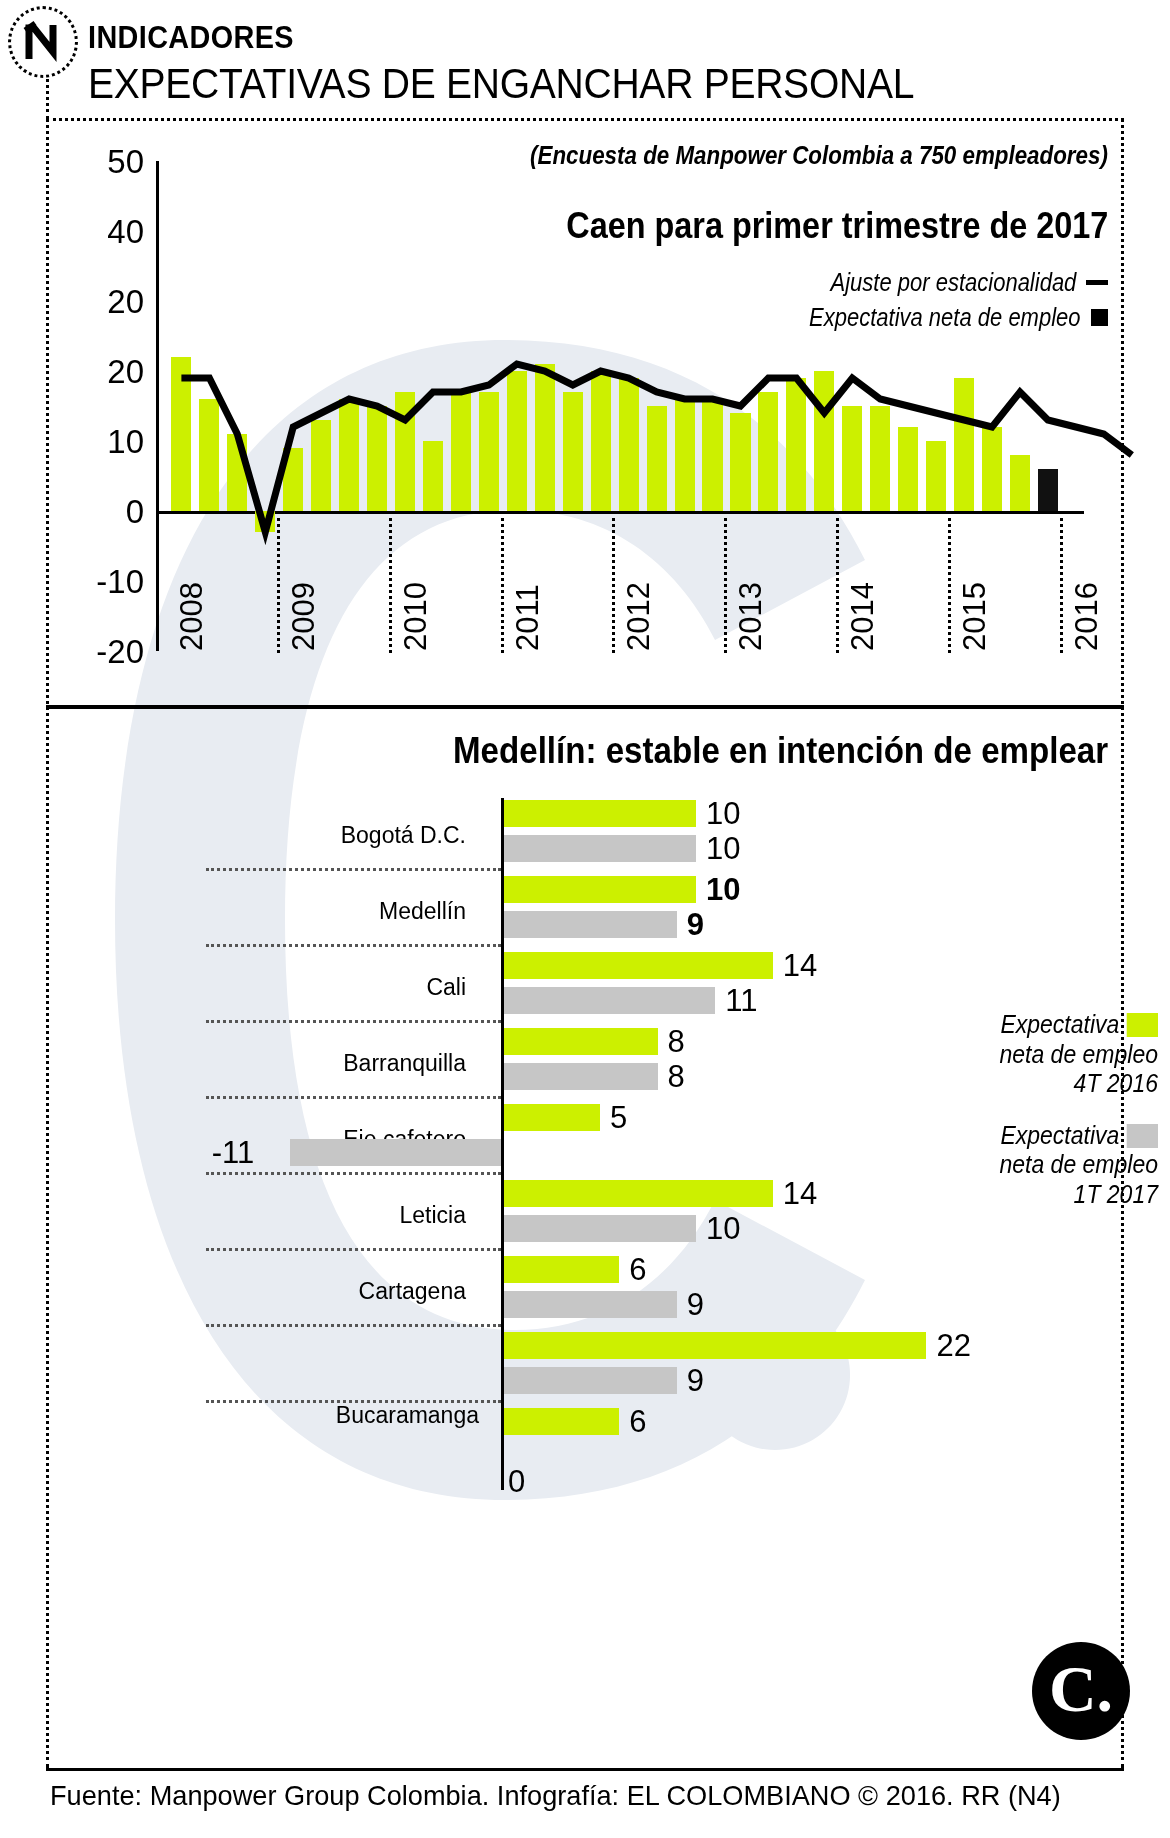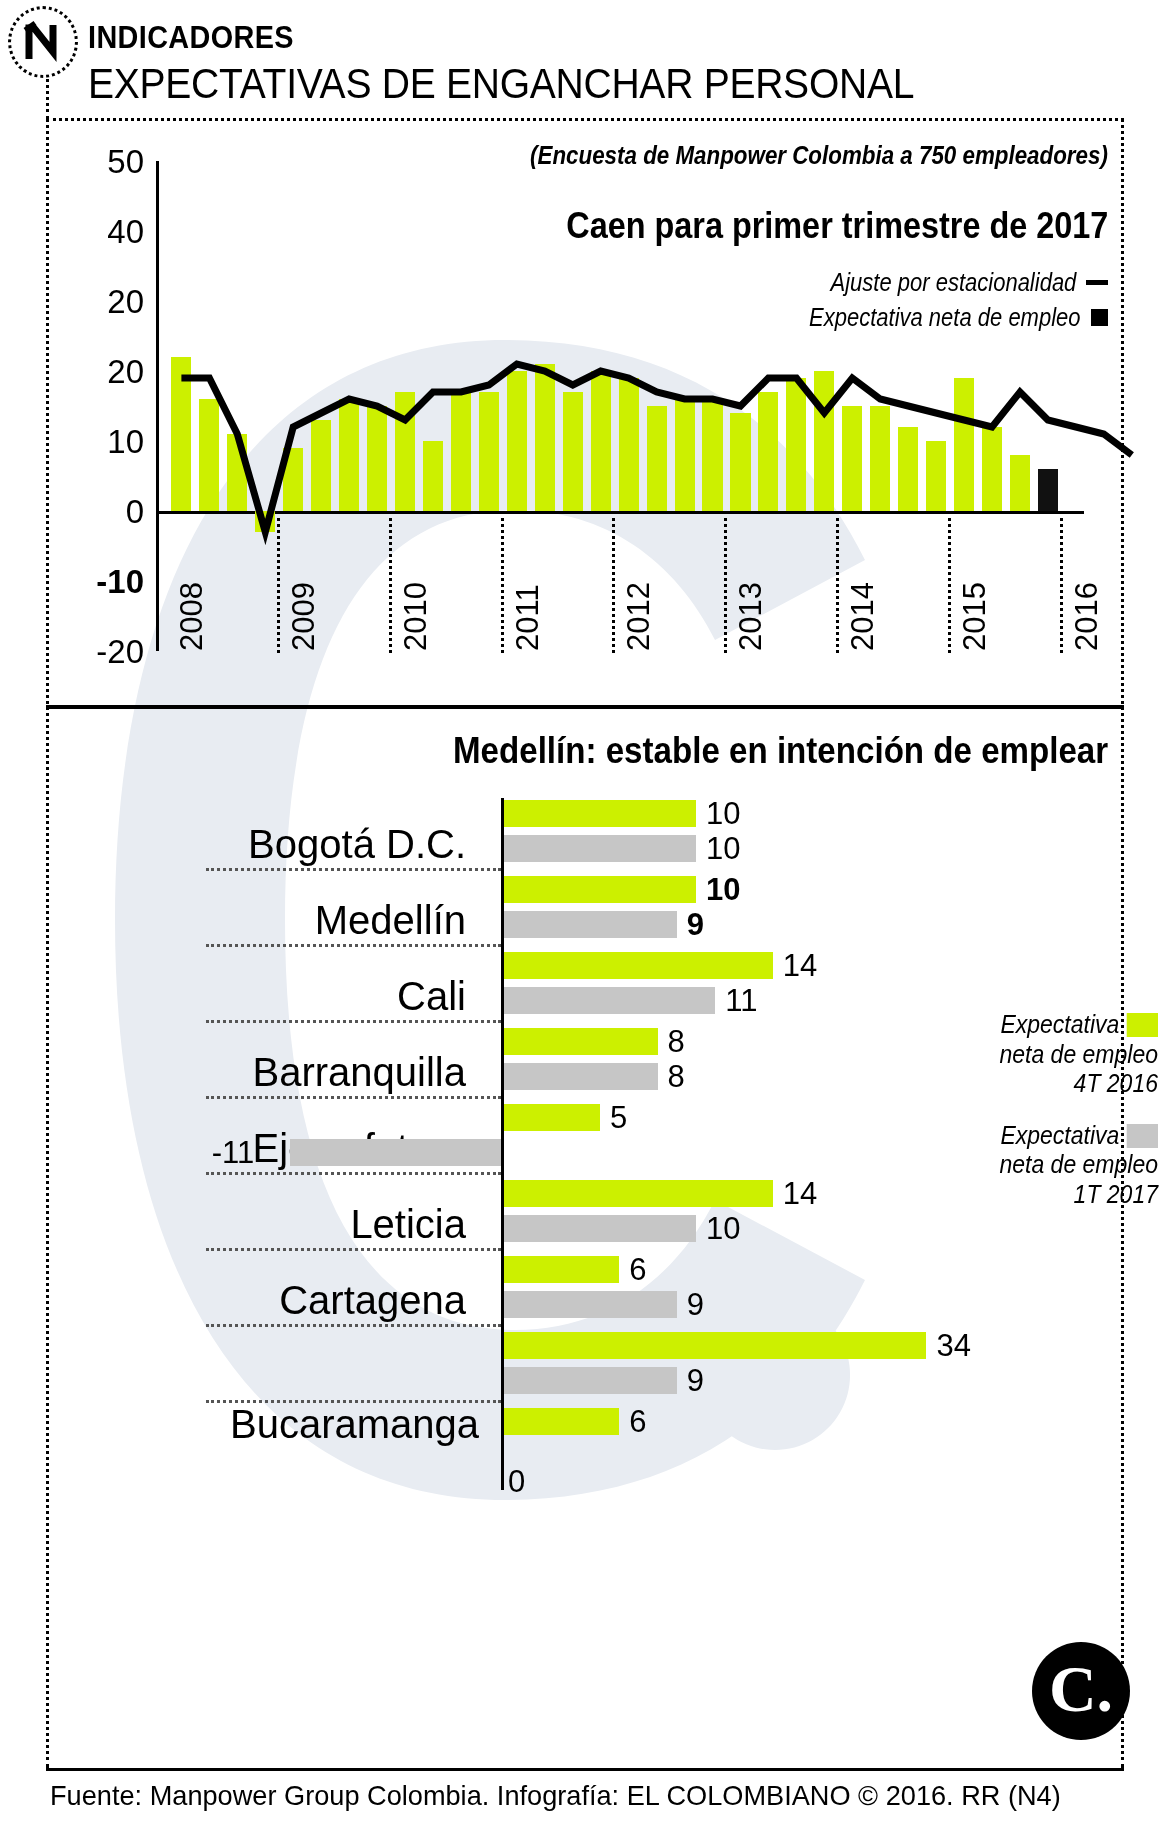--- a/index.html
+++ b/index.html
@@ -127,21 +127,21 @@
   }
   .chart2{
     position:absolute;left:46px;top:790px;width:1078px;height:720px;z-index:2;
   }
   .zero-axis{
     position:absolute;left:455px;top:8px;width:3px;height:692px;background:#000;
   }
   .row{position:absolute;left:0;width:100%;}
   .rowlabel{
     position:absolute;right:0;width:400px;text-align:right;
-    font-size:40px;white-space:nowrap;
+    font-size:23px;white-space:nowrap;
   }
   .rowlabel.bold{font-weight:normal;}
   .hbar{position:absolute;height:27px;}
   .hbar.green{background:#ccf000;}
   .hbar.grey{background:#c6c6c6;}
   .hval{
     position:absolute;font-size:31px;line-height:27px;white-space:nowrap;
   }
   .hval.bold{font-weight:bold;}
   .dotsep{
@@ -221,21 +221,21 @@
   </div>
 
   <div class="chart1">
     <div class="ylabels" id="ylabels">
         <span style="top: 11px;">50</span>
         <span style="top: 81px;">40</span>
         <span style="top: 151px;">20</span>
         <span style="top: 221px;">20</span>
         <span style="top: 291px;">10</span>
         <span style="top: 361px;">0</span>
-        <span style="top: 431px; font-weight: bold;">-10</span>
+        <span style="top: 431px;">-10</span>
         <span style="top: 501px;">-20</span>
       </div>
     <div class="plot" id="plot1">
       <div class="axisline-y"></div>
       <div class="axisline-x" id="xaxis1" style="top: 361px;"></div>
       <div class="bars" id="bars1">
           <div class="bar" style="left: 15.3735px; top: 207px; width: 20.1253px; height: 154px;"></div>
           <div class="bar" style="left: 43.3253px; top: 249px; width: 20.1253px; height: 112px;"></div>
           <div class="bar" style="left: 71.2771px; top: 284px; width: 20.1253px; height: 77px;"></div>
           <div class="bar" style="left: 99.2289px; top: 361px; width: 20.1253px; height: 21px;"></div>
@@ -354,21 +354,21 @@
           <div class="rowlabel" style="left: 20px; top: 22px;">Cartagena</div>
           <div class="hbar green" style="left: 458px; top: 0px; width: 115.2px;"></div>
           <div class="hval" style="top: 0px; left: 583.2px;">6</div>
           <div class="hbar grey" style="left: 458px; top: 35px; width: 172.8px;"></div>
           <div class="hval" style="top: 35px; left: 640.8px;">9</div>
         </div>
         <div class="dotsep" style="top: 534px; left: 160px; width: 295px;"></div>
         <div class="row" style="top: 542px; height: 76px;">
           <div class="rowlabel" style="left: 33px; top: 22px; margin-top: 48px;">Bucaramanga</div>
           <div class="hbar green" style="left: 458px; top: 0px; width: 422.4px;"></div>
-          <div class="hval" style="top: 0px; left: 890.4px;">34</div>
+          <div class="hval" style="top: 0px; left: 890.4px;">22</div>
           <div class="hbar grey" style="left: 458px; top: 35px; width: 172.8px;"></div>
           <div class="hval" style="top: 35px; left: 640.8px;">9</div>
         </div>
         <div class="dotsep" style="top: 610px; left: 160px; width: 295px;"></div>
         <div class="row" style="top: 618px; height: 76px;">
           <div class="hbar green" style="left: 458px; top: 0px; width: 115.2px;"></div>
           <div class="hval" style="top: 0px; left: 583.2px;">6</div>
         </div>
       </div>
     <div class="hval" id="zerolabel" style="left:462px;top:678px;">0</div>

